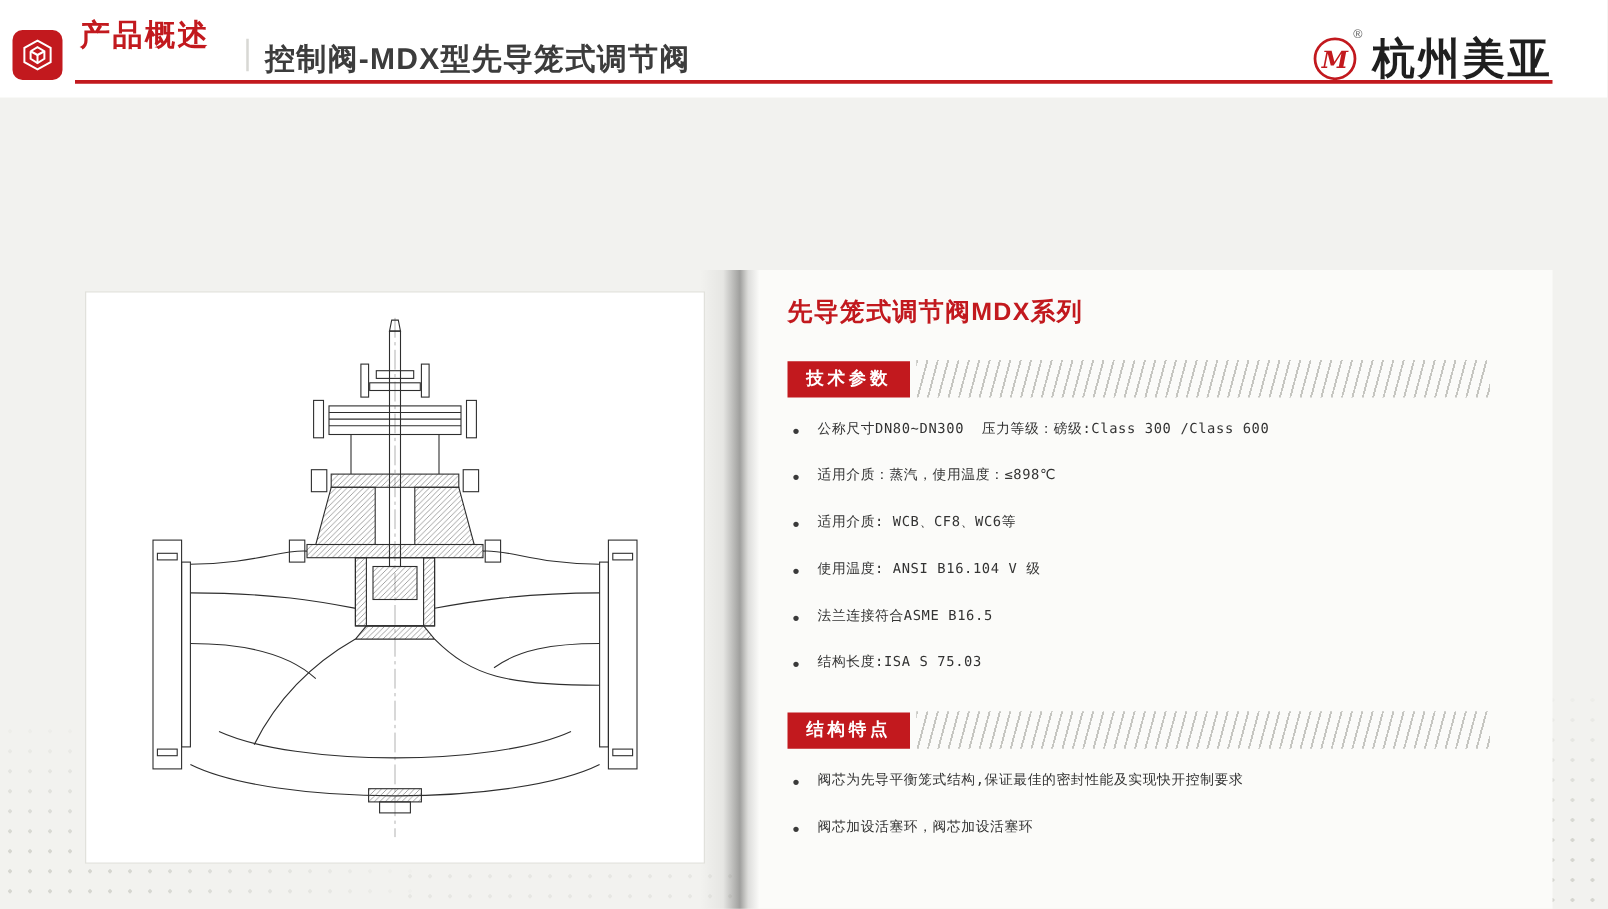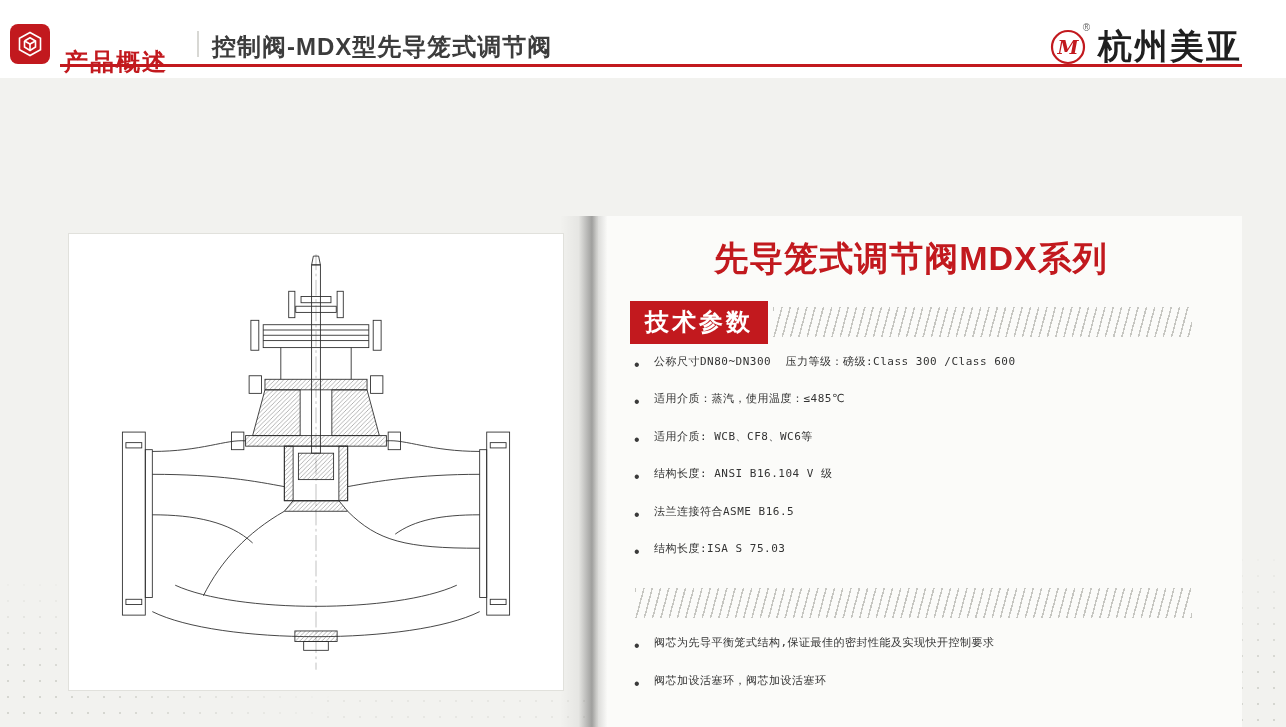--- a/index.html
+++ b/index.html
@@ -9,21 +9,21 @@
     width:1286px; height:727px; position:relative; overflow:hidden;
     background:#f2f2ef;
     font-family:"Liberation Sans","DejaVu Sans",sans-serif;
   }
 
   
   .header { position:absolute; top:0; left:0; right:0; height:78px; background:#ffffff; z-index:5; }
   .header-rule { position:absolute; top:64px; left:60px; right:44px; height:3px; background:var(--accent,#c2191e); }
   .app-icon { position:absolute; top:24px; left:10px; width:40px; height:40px; border-radius:8px;
     background:var(--accent,#c2191e); display:flex; align-items:center; justify-content:center; }
-  .section-label { position:absolute; left:64px; top:46px; font-size:24px; font-weight:bold;
+  .section-label { position:absolute; left:64px; top:12px; font-size:24px; font-weight:bold;
     color:var(--accent,#c2191e); letter-spacing:2px; }
   .header-sep { position:absolute; left:197px; top:31px; width:2px; height:26px; background:#d8d8d4; }
   .page-title { position:absolute; left:212px; top:31px; font-size:24px; font-weight:bold;
     color:#3c3c3c; letter-spacing:1px; }
   .brand { position:absolute; right:44px; top:24px; display:flex; align-items:center; }
   .brand-reg { font-size:10px; color:#666; align-self:flex-start; margin:-2px 2px 0 -6px; }
   .brand-name { font-size:34px; color:#1f1f1f; font-weight:bold; letter-spacing:2px; margin-left:6px; }
   .accent-stroke { stroke:var(--accent,#c2191e); }
   .accent-fill { fill:var(--accent,#c2191e); }
 
@@ -43,25 +43,25 @@
   .image-card { position:absolute; left:68px; top:155px; width:496px; height:458px;
     background:#ffffff; border:1px solid #e1e1dc;
     display:flex; align-items:center; justify-content:center; }
 
   .sheet { position:absolute; left:598px; top:138px; width:644px; height:552px; background:#fbfbf9; }
   .fold { position:absolute; left:560px; top:138px; width:58px; height:552px;
     background:linear-gradient(to right, rgba(0,0,0,0) 0%, rgba(0,0,0,0.05) 32%,
       rgba(35,35,35,0.40) 55%, rgba(35,35,35,0.16) 64%, rgba(255,255,255,0) 82%); }
 
   .panel { position:absolute; left:630px; top:148px; width:562px; }
-  .panel-title { color:var(--accent,#c2191e); font-size:34px; font-weight:bold;
-    letter-spacing:1px; margin:10px 0 24px;text-align:center; }
+  .panel-title { color:var(--accent,#c2191e); font-size:20px; font-weight:bold;
+    letter-spacing:1px; margin:10px 0 24px; }
 
   .badge-row { display:flex; align-items:center; height:32px; margin:4px 0 16px; }
-  .badge { background:var(--accent,#c2191e); color:#ffffff; font-size:24px; font-weight:bold;
+  .badge { background:var(--accent,#c2191e); color:#ffffff; font-size:14px; font-weight:bold;
     letter-spacing:3px; padding:5px 15px 6px; white-space:nowrap; }
   .hatch { flex:1; height:30px; margin-left:5px;
     background:repeating-linear-gradient(105deg, #c6c6c1 0, #c6c6c1 1.5px, transparent 1.5px, transparent 8px); }
 
   .bullets { }
   .bullet-row { display:flex; align-items:flex-start; margin:0 0 15px; }
   .dot { width:24px; flex:0 0 24px; color:#3a3a3a; font-size:16px; line-height:1.4; text-align:left; padding-left:4px; }
   .bullet-text { color:#333333; font-size:11px; line-height:1.4; letter-spacing:.5px;
     white-space:pre-wrap; font-family:"DejaVu Sans Mono","DejaVu Sans",sans-serif; }
   .section-2 { margin-top:24px; }
@@ -186,43 +186,44 @@
         <div class="badge">技术参数</div>
         <div class="hatch"></div>
       </div>
       <div class="bullets">
           <div class="bullet-row">
             <span class="dot">•</span>
             <span class="bullet-text">公称尺寸DN80~DN300  压力等级：磅级:Class 300 /Class 600</span>
           </div>
           <div class="bullet-row">
             <span class="dot">•</span>
-            <span class="bullet-text">适用介质：蒸汽，使用温度：≤485℃</span>
+            <span class="bullet-text">适用介质：蒸汽，使用温度：≤898℃</span>
           </div>
           <div class="bullet-row">
             <span class="dot">•</span>
             <span class="bullet-text">适用介质: WCB、CF8、WC6等</span>
           </div>
           <div class="bullet-row">
             <span class="dot">•</span>
-            <span class="bullet-text">结构长度: ANSI B16.104 V 级</span>
+            <span class="bullet-text">使用温度: ANSI B16.104 V 级</span>
           </div>
           <div class="bullet-row">
             <span class="dot">•</span>
             <span class="bullet-text">法兰连接符合ASME B16.5</span>
           </div>
           <div class="bullet-row">
             <span class="dot">•</span>
             <span class="bullet-text">结构长度:ISA S 75.03</span>
           </div>
         </div>
     </div>
 
     <div class="section section-2">
       <div class="badge-row">
+        <div class="badge">结构特点</div>
         <div class="hatch"></div>
       </div>
       <div class="bullets">
           <div class="bullet-row">
             <span class="dot">•</span>
             <span class="bullet-text">阀芯为先导平衡笼式结构,保证最佳的密封性能及实现快开控制要求</span>
           </div>
           <div class="bullet-row">
             <span class="dot">•</span>
             <span class="bullet-text">阀芯加设活塞环，阀芯加设活塞环</span>

